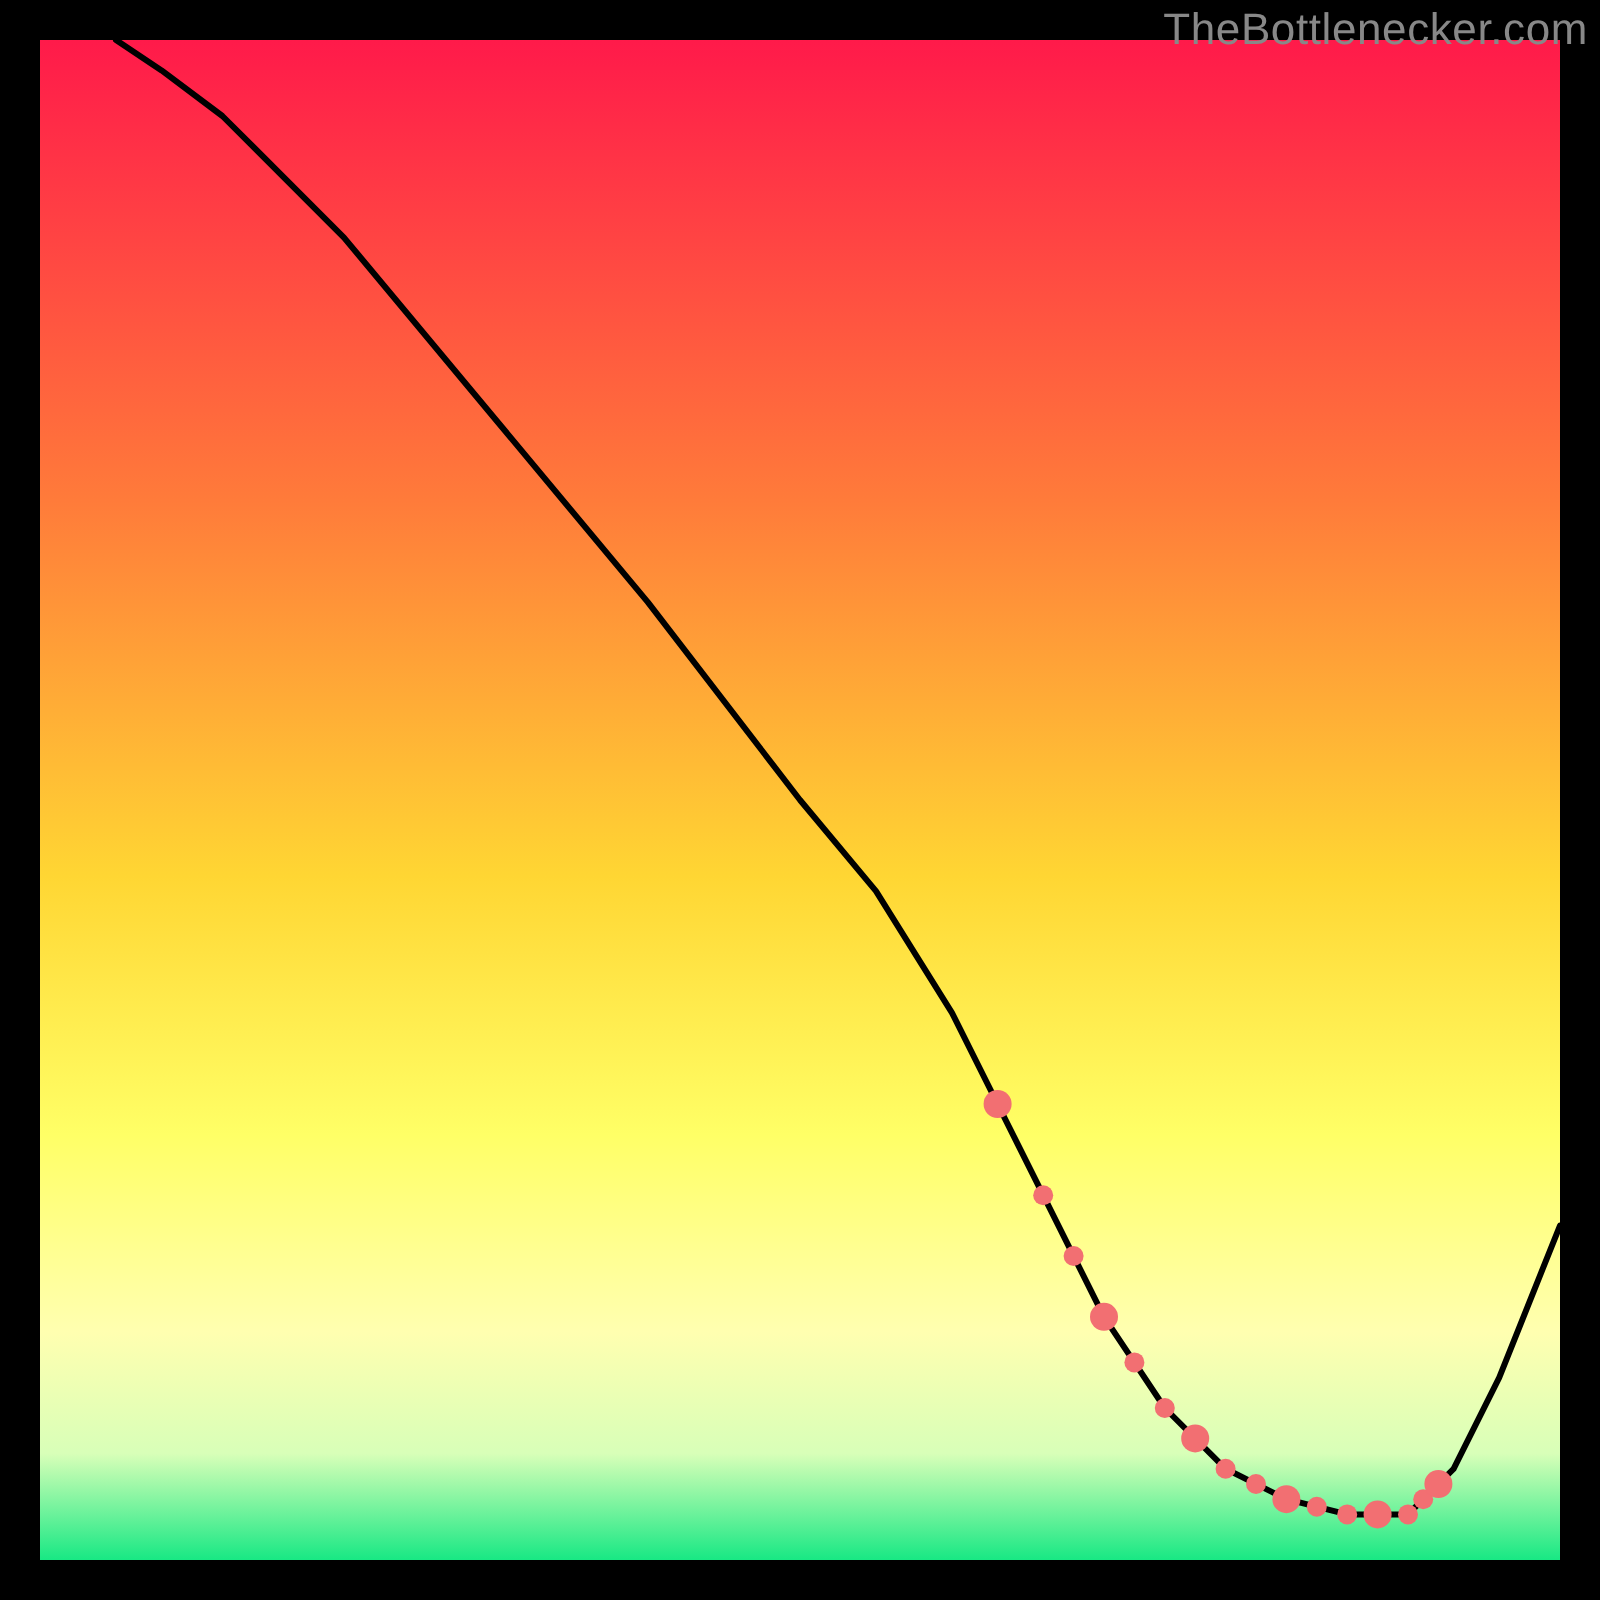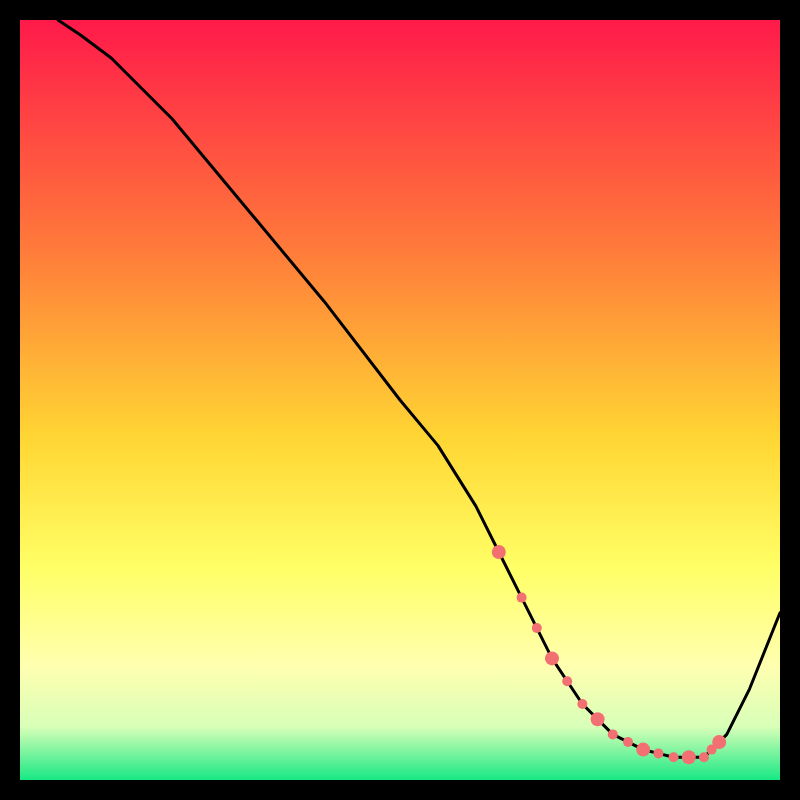--- a/index.html
+++ b/index.html
@@ -70,13 +70,14 @@
         <circle cx="623.2" cy="729.6" r="7" fill="#f26f72"></circle>
         <circle cx="638.4" cy="733.4" r="5" fill="#f26f72"></circle>
         <circle cx="653.6" cy="737.2" r="5" fill="#f26f72"></circle>
         <circle cx="668.8" cy="737.2" r="7" fill="#f26f72"></circle>
         <circle cx="684.0" cy="737.2" r="5" fill="#f26f72"></circle>
         <circle cx="691.6" cy="729.6" r="5" fill="#f26f72"></circle>
         <circle cx="699.2" cy="722.0" r="7" fill="#f26f72"></circle>
       </g>
   </svg>
 
+  <div class="watermark">TheBottlenecker.com</div>
 </div>
 
 </body></html>

